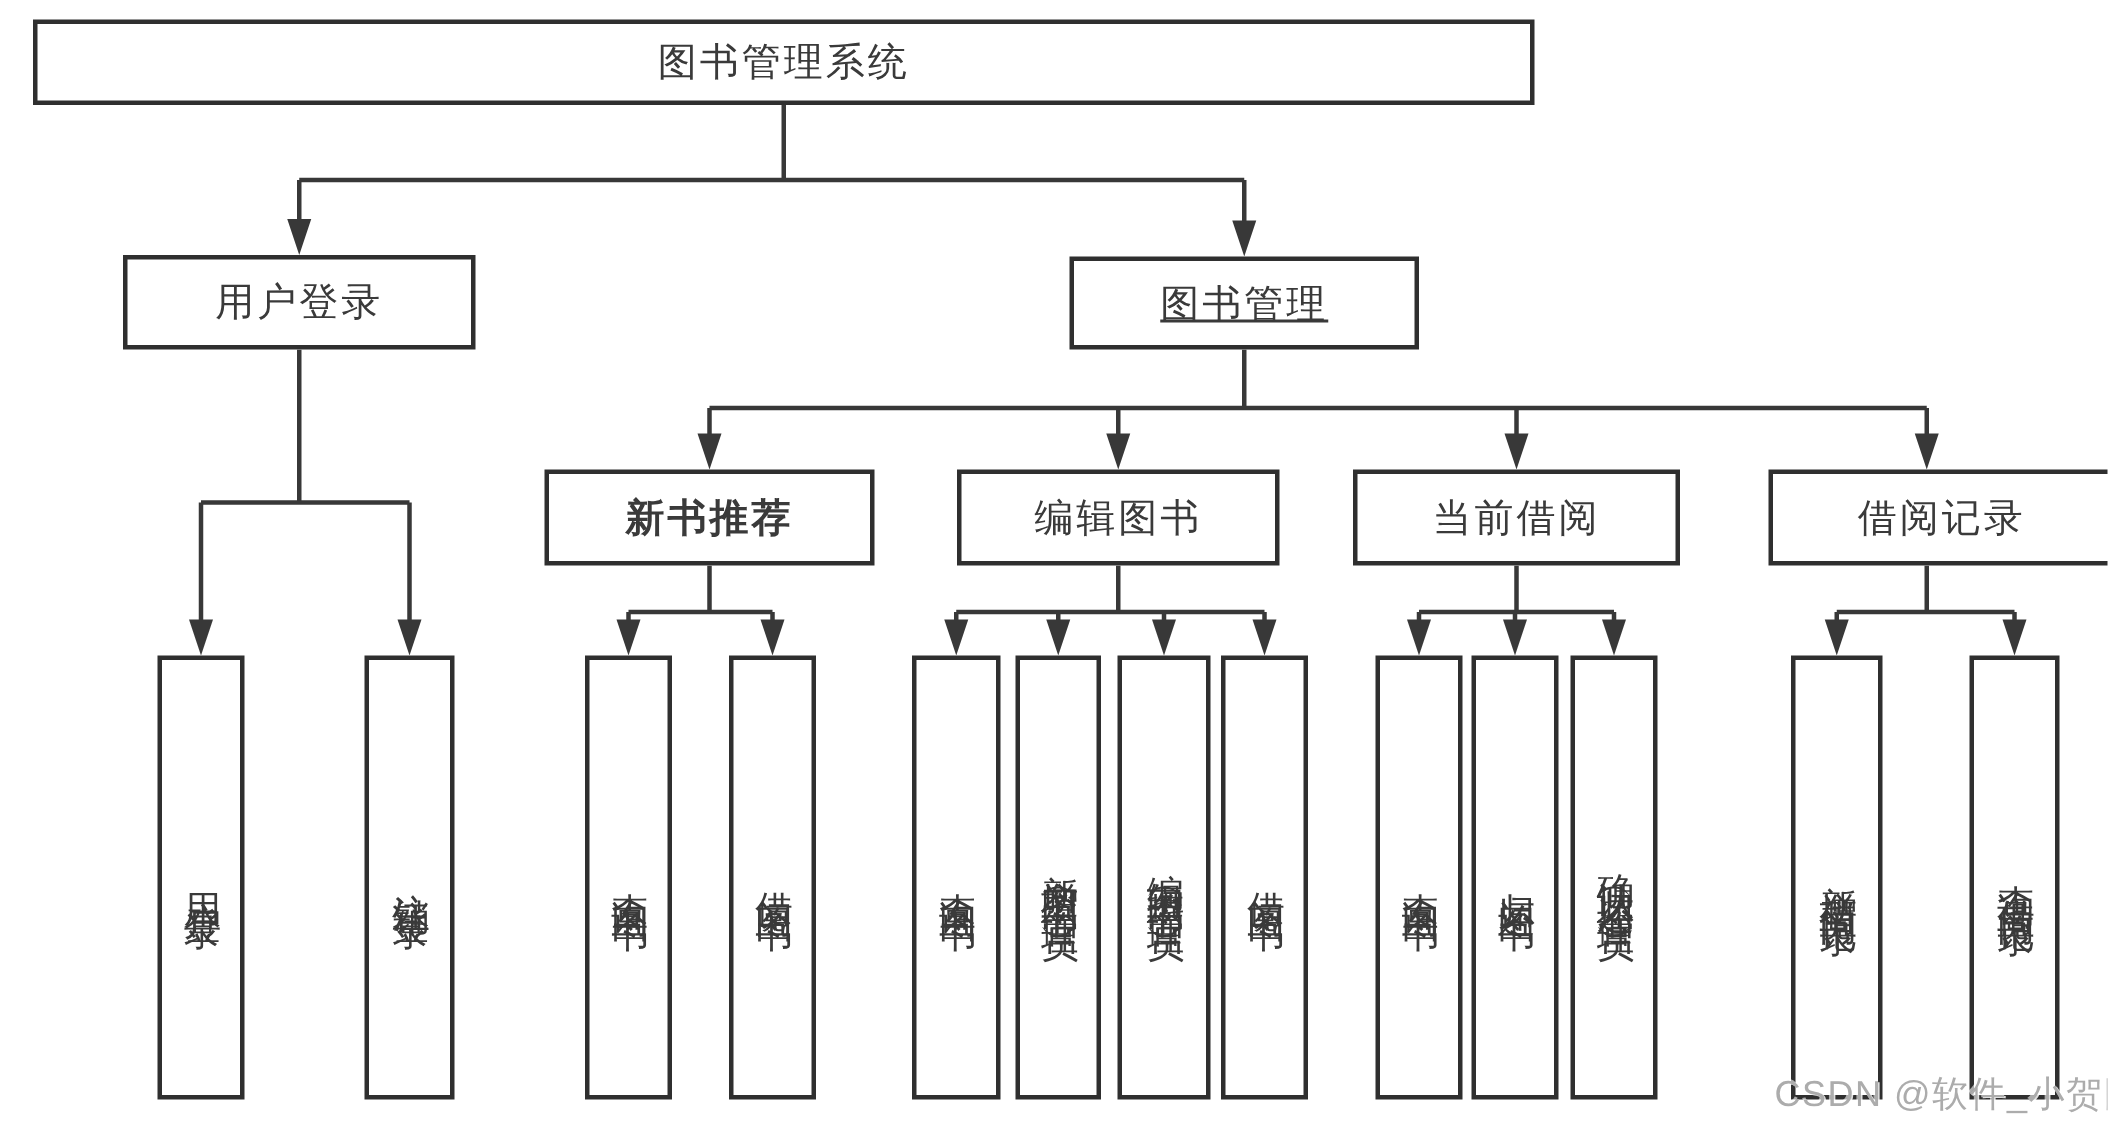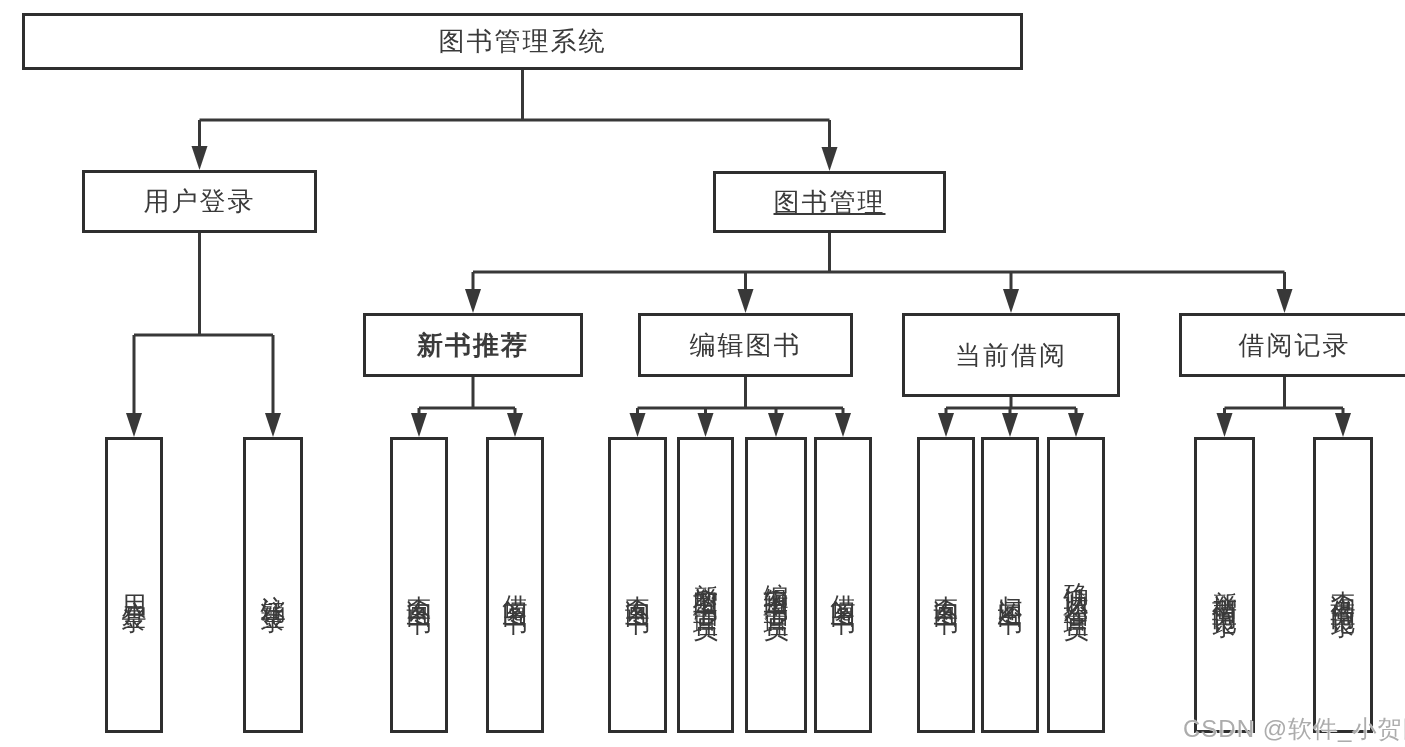--- a/index.html
+++ b/index.html
@@ -98,21 +98,21 @@
   <div class="node node-h" style="left:713px; top:171px; width:233px; height:62px;text-decoration:underline;">
     <span>图书管理</span>
   </div>
 
   <div class="node node-h" style="left:363px; top:313px; width:220px; height:64px;font-weight:bold;">
     <span>新书推荐</span>
   </div>
   <div class="node node-h" style="left:638px; top:313px; width:215px; height:64px;">
     <span>编辑图书</span>
   </div>
-  <div class="node node-h" style="left:902px; top:313px; width:218px; height:84px;">
+  <div class="node node-h" style="left:902px; top:313px; width:218px; height:64px;">
     <span>当前借阅</span>
   </div>
   <div class="node node-h" style="left:1179px; top:313px; width:231px; height:64px;">
     <span>借阅记录</span>
   </div>
 
   <div class="node node-v" style="left:105px; top:437px; width:58px; height:296px;">
     <span>用户登录</span>
   </div>
   <div class="node node-v" style="left:243px; top:437px; width:60px; height:296px;">

